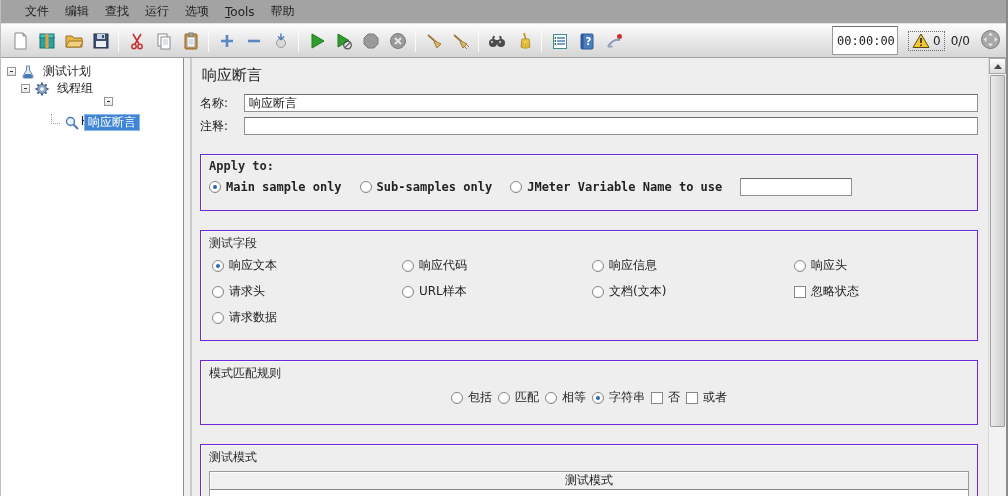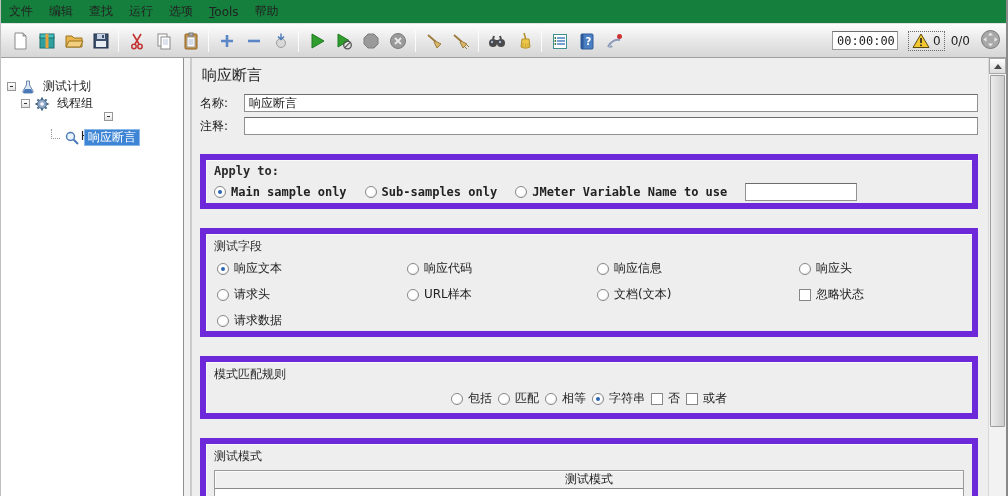--- a/index.html
+++ b/index.html
@@ -1,52 +1,52 @@
 <!DOCTYPE html>
 <html><head>
 <meta charset="utf-8">
 <style>
   * { box-sizing: border-box; margin: 0; padding: 0; }
   html,body { width:1008px; height:496px; overflow:hidden; }
   body { font-family:"DejaVu Sans","Liberation Sans",sans-serif; font-size:12px; color:#222; background:#efefef; }
   #window { width:1008px; height:496px; border-left:1px solid #bfbfbf; border-right:2px solid #8a8a8a; display:flex; flex-direction:column; background:#efefef; }
 
   
-  .menubar { height:24px; background:#15803d; border-bottom:1px solid #e2e2e2; display:flex; align-items:center; padding-left:0; flex:none; }
+  .menubar { height:24px; background:#a3a3a3; border-bottom:1px solid #e2e2e2; display:flex; align-items:center; padding-left:16px; flex:none; }
   .menu-item { padding:3px 8px; cursor:default; display:inline-block; }
   .menu-item.first-underline::first-letter { text-decoration:underline; }
 
   
   .toolbar { height:34px; background:linear-gradient(#fdfdfd,#e6e6e6 55%,#d6d6d6); border-bottom:1px solid #a0a0a0; display:flex; align-items:center; padding:0 5px; flex:none; }
   .tbtn { width:27px; height:27px; display:flex; align-items:center; justify-content:center; border-radius:3px; }
   .tsep { width:1px; height:22px; background:#aeaeae; border-right:1px solid #fbfbfb; margin:0 4px; flex:none; }
   .tspacer { flex:1; }
-  .timer { width:66px; height:19px; background:#fff; border:1px solid #9a9a9a; border-top-color:#6f6f6f; font-family:"DejaVu Sans Mono","Liberation Mono",monospace; font-size:12px; display:flex; align-items:center; padding-left:4px; }
+  .timer { width:66px; height:29px; background:#fff; border:1px solid #9a9a9a; border-top-color:#6f6f6f; font-family:"DejaVu Sans Mono","Liberation Mono",monospace; font-size:12px; display:flex; align-items:center; padding-left:4px; }
   .warnbox { display:flex; align-items:center; gap:3px; border:1px dotted #6a6a6a; padding:1px 3px; margin-left:10px; }
   .threads { margin:0 10px 0 6px;text-align:center; }
 
   
   .content { flex:1; display:flex; min-height:0; }
-  .tree-panel { width:183px; background:#fff; border-right:1px solid #8f8f8f; padding:20px 2px 0 4px; flex:none; }
+  .tree-panel { width:183px; background:#fff; border-right:1px solid #8f8f8f; padding:5px 2px 0 4px; flex:none; }
   .tree-row { height:17px; display:flex; align-items:center; gap:4px; white-space:nowrap; }
   .expander { width:9px; height:9px; border:1px solid #979797; background:linear-gradient(#fff,#e4e4e4); position:relative; flex:none; }
   .expander::after { content:""; position:absolute; left:2px; right:2px; top:3px; height:1px; background:#333; }
   .lconn { width:9px; height:10px; border-left:1px dotted #9a9a9a; border-bottom:1px dotted #9a9a9a; transform:translateY(-4px); flex:none; }
   .tree-label { padding:0 3px; line-height:15px; }
   .tree-label.selected { background:#3e85d5; color:#fff; border:1px solid #8ab8ea; }
   .divider { width:7px; background:#f0f0f0; border-right:1px solid #c9c9c9; flex:none; }
 
   .main { flex:1; background:#eeeeee; border-left:1px solid #cdcdcd; padding:6px 10px 0 8px; overflow:hidden; min-width:0; }
   .panel-title { font-size:15px; margin:2px 0 9px 2px; color:#1f1f1f; }
   .field-row { display:flex; align-items:center; margin-bottom:5px; }
   .field-label { width:44px; flex:none; }
   .text-field { flex:1; height:18px; background:#fff; border:1px solid #919191; border-top-color:#6d6d6d; padding:1px 4px; font:inherit; color:#1a1a1a; }
   .var-input { width:112px; height:18px; background:#fff; border:1px solid #919191; border-top-color:#6d6d6d; font:inherit; padding:1px 3px; }
 
-  .section { border:6px solid #6d28d9; box-shadow:1px 1px 0 #fafafa inset; margin-top:19px; padding:3px 8px 2px 8px; }
+  .section { border:1px solid #6d28d9; box-shadow:1px 1px 0 #fafafa inset; margin-top:19px; padding:3px 8px 14px 8px; }
   .section-title { margin:1px 0 5px 0; color:#2a2a2a; }
   .mono { font-family:"DejaVu Sans Mono","Liberation Mono",monospace; font-weight:bold; font-size:12px; }
 
   .opt { display:inline-flex; align-items:center; gap:5px; cursor:default; }
   .radio { width:12px; height:12px; border-radius:50%; border:1px solid #878787; background:radial-gradient(circle at 35% 30%, #ffffff 55%, #d8d8d8); position:relative; flex:none; }
   .radio.sel::after { content:""; position:absolute; inset:3px; border-radius:50%; background:#2a66b8; }
   .checkbox { width:12px; height:12px; border:1px solid #878787; background:#fff; flex:none; }
 
   .apply-row { display:flex; align-items:center; gap:18px; margin-top:3px; }
   .fields-grid { display:grid; grid-template-columns:190px 190px 202px 1fr; row-gap:9px; padding-left:3px; }

